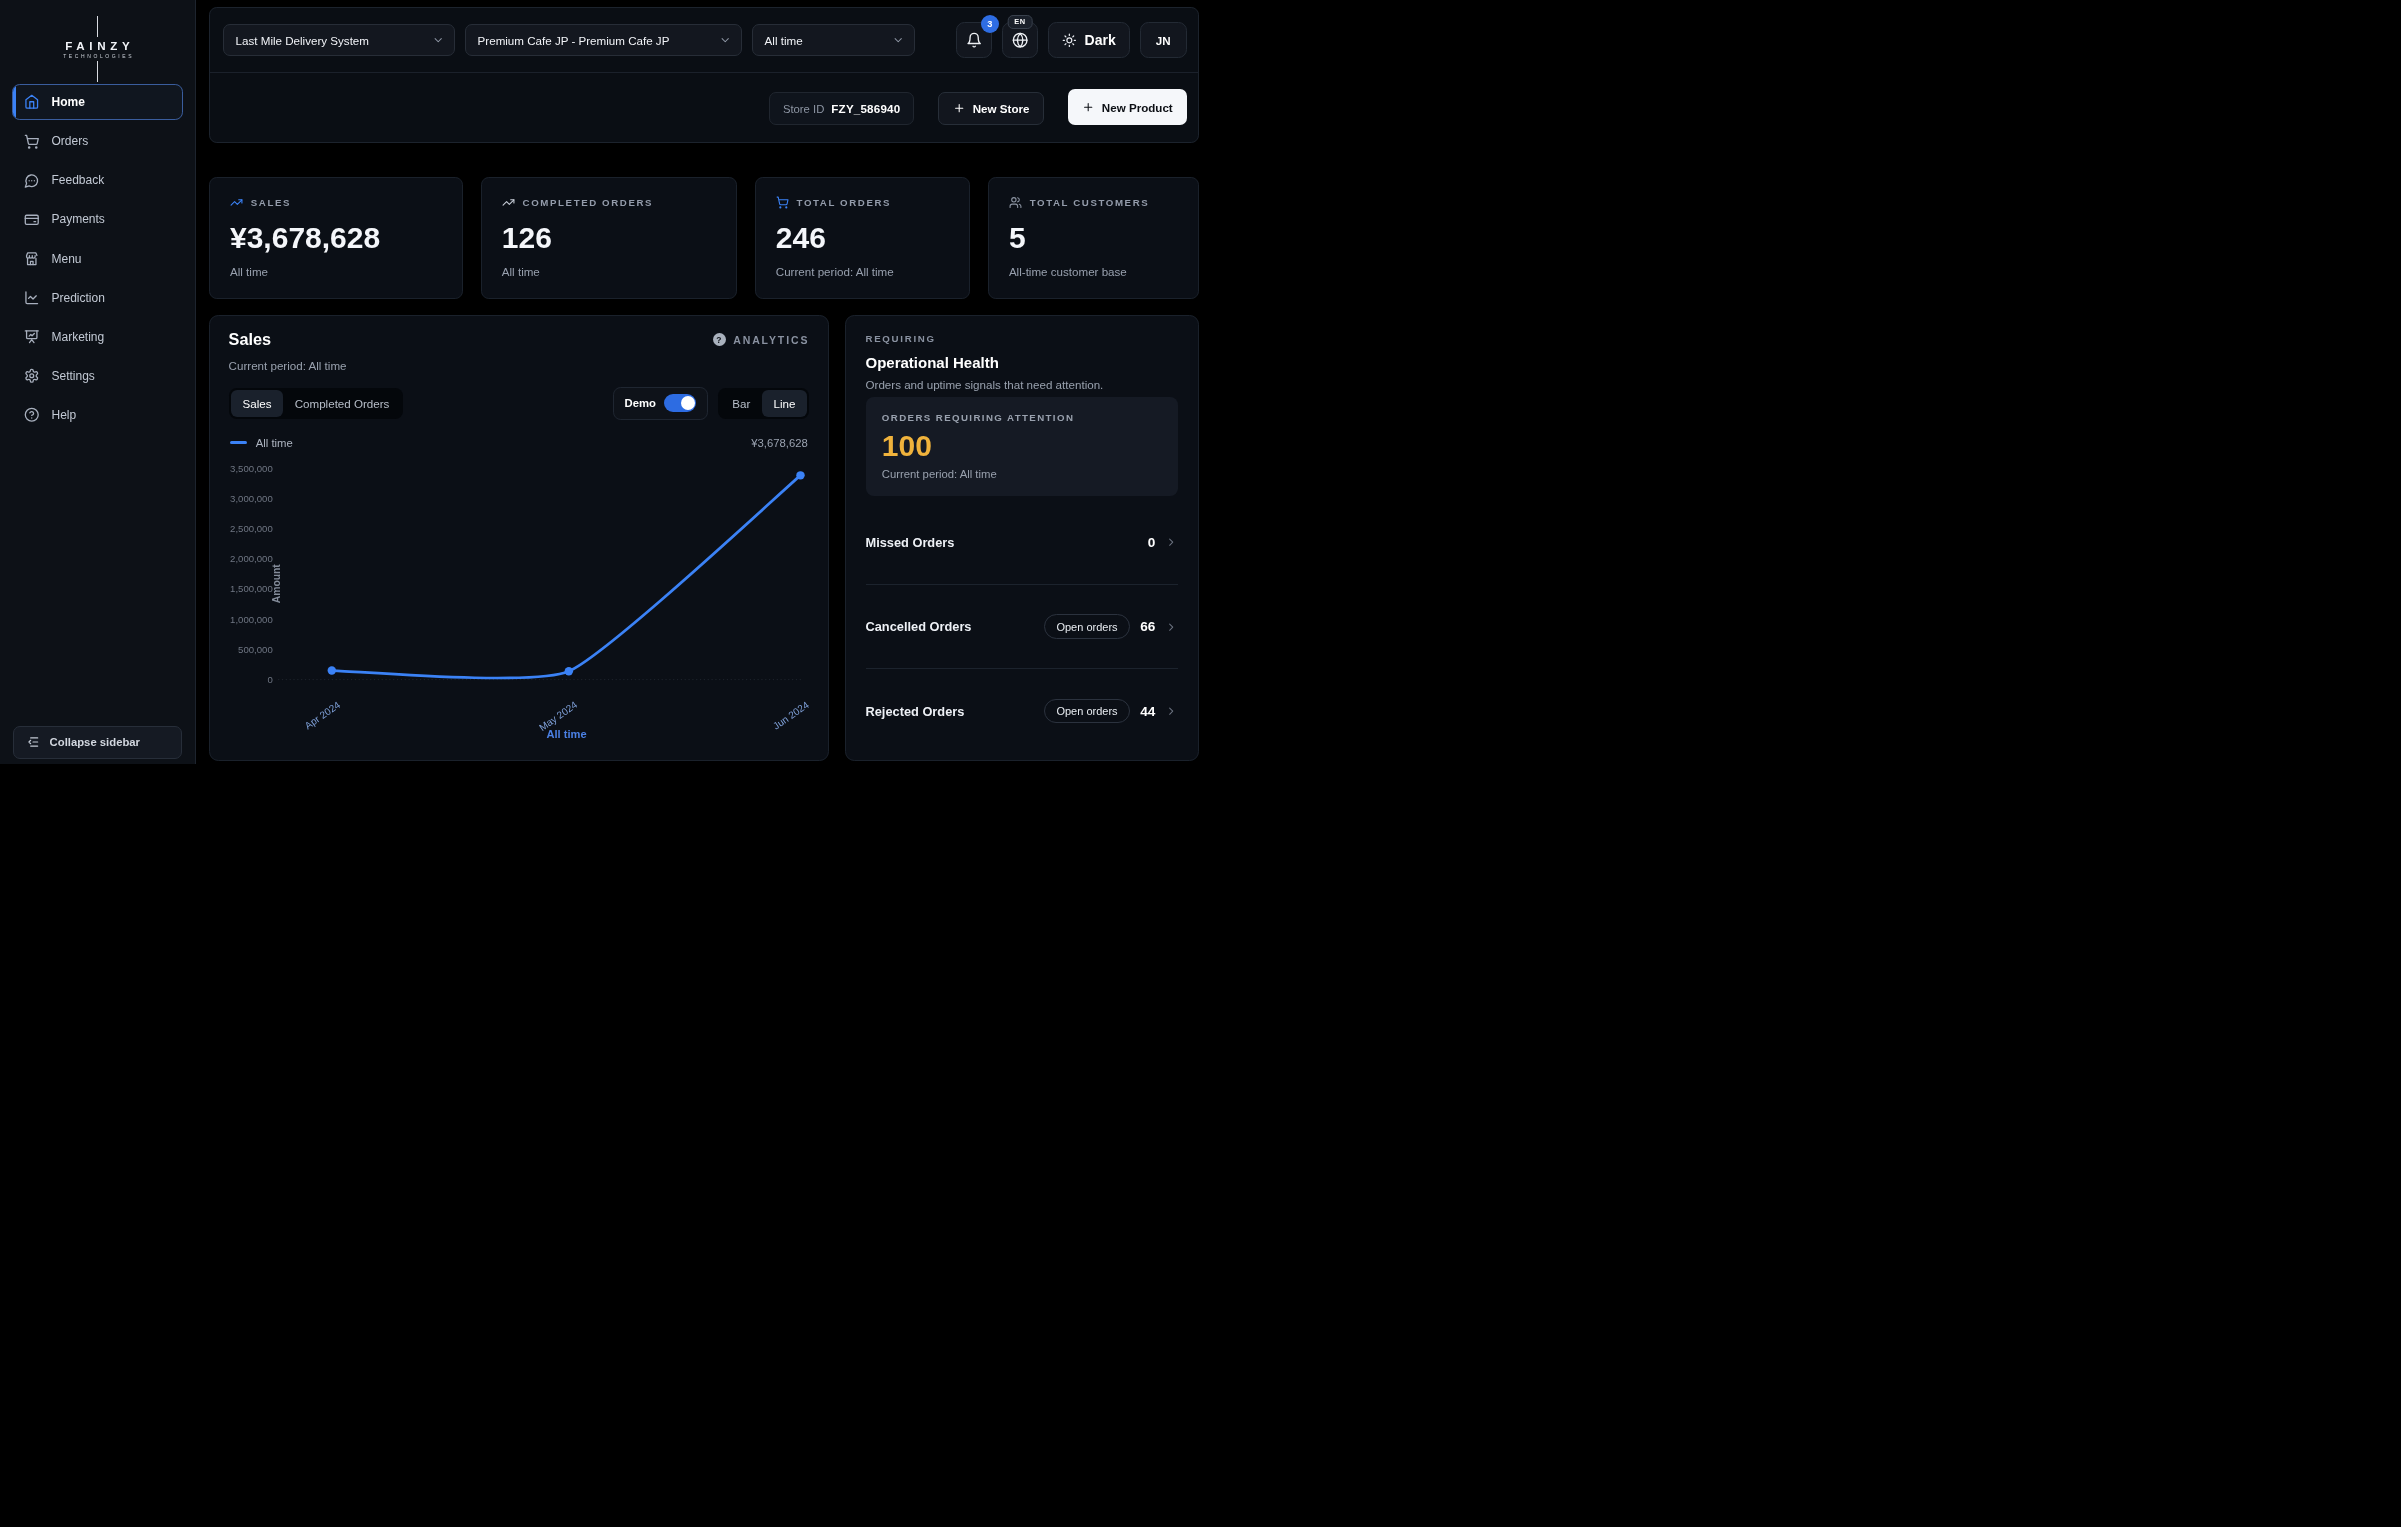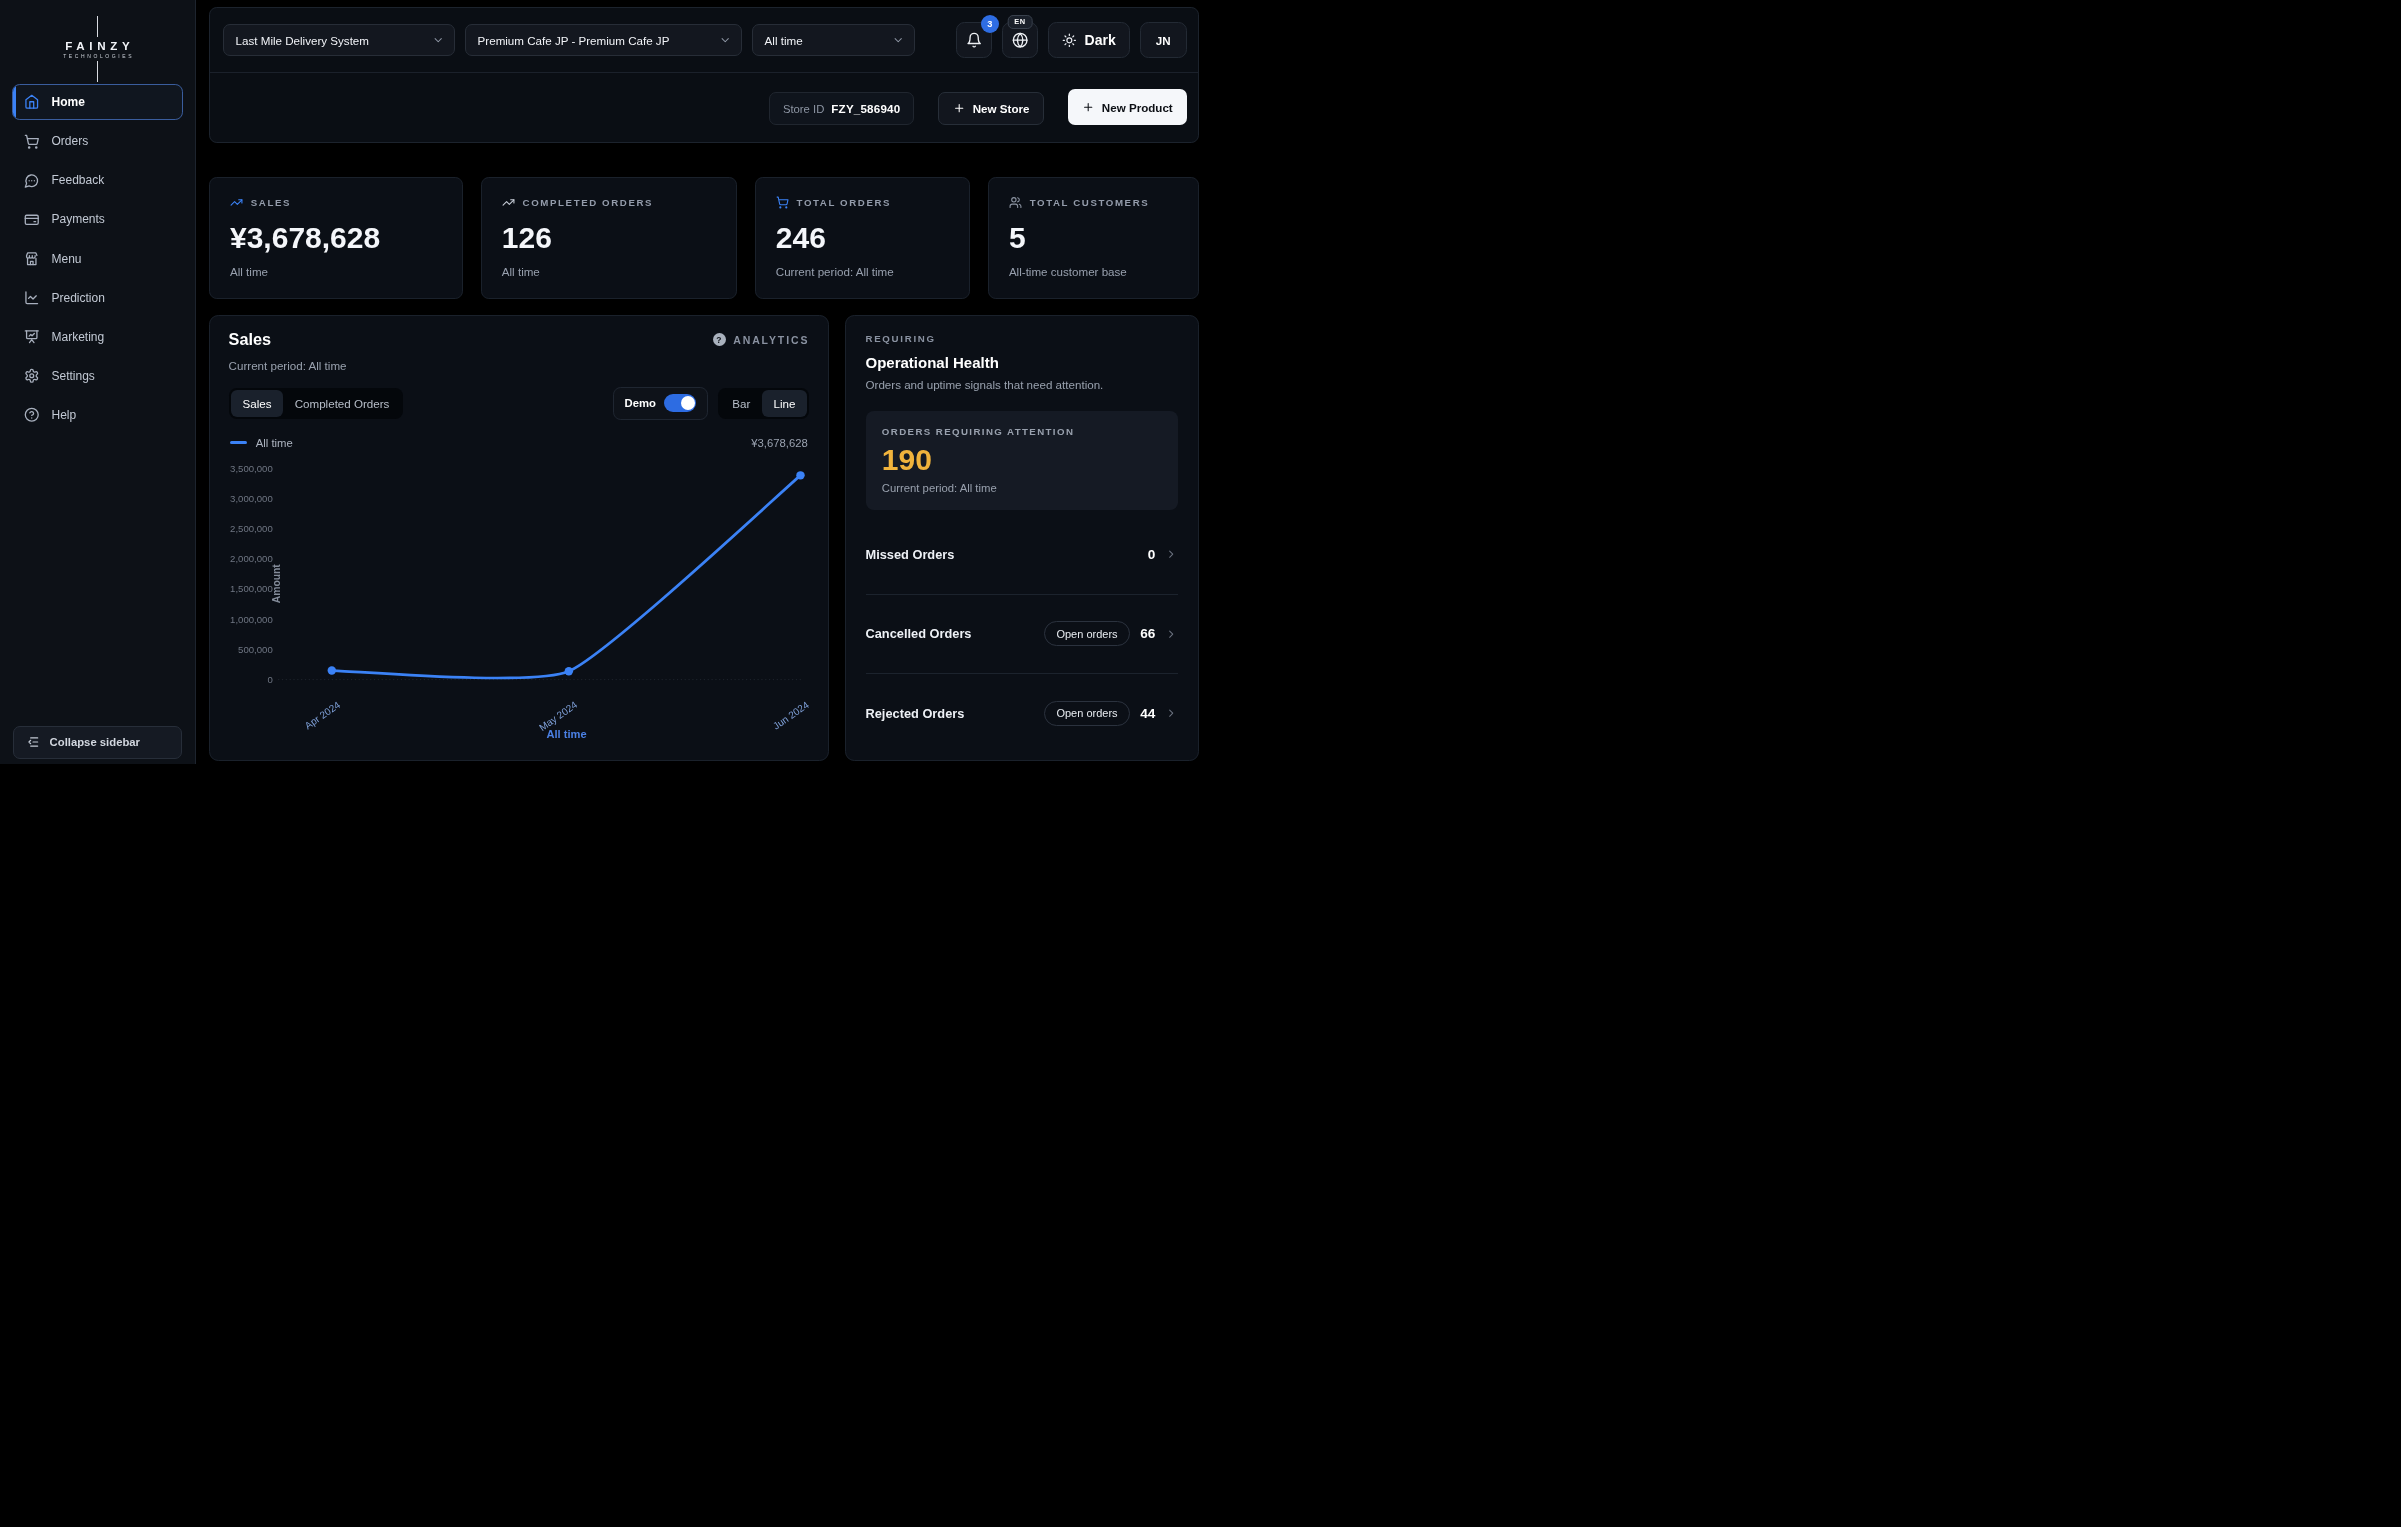--- a/index.html
+++ b/index.html
@@ -86,21 +86,21 @@
   .legend .dash { width:17px; height:2.7px; border-radius:1.6px; background:#3b82f6; }
   .legend-val { color:#9aa2b0; font-size:11.3px; }
   .chart-svg { margin-top:4.7px; display:block; }
   .chart-svg text { font-family:"Liberation Sans", sans-serif; }
 
   
   .ops-card { background:#0b0f16; border:0.8px solid #1a212b; border-radius:9.3px; padding:17px 20px 7.8px; height:446px; display:flex; flex-direction:column; }
   .ops-caption { font-size:9.7px; font-weight:bold; letter-spacing:1.7px; color:#8a92a1; }
   .ops-title { margin-top:9.3px; font-size:15px; font-weight:bold; color:#fff; }
   .ops-desc { margin-top:7.8px; font-size:11.6px; color:#99a1ae; }
-  .attention { margin-top:20px; background:#151a24; border-radius:7.8px; padding:14.7px 16.3px 16.3px; }
+  .attention { margin-top:6px; background:#151a24; border-radius:7.8px; padding:14.7px 16.3px 16.3px; }
   .att-caption { font-size:9.7px; font-weight:bold; letter-spacing:1.4px; color:#99a1ae; }
   .att-value { margin-top:6.2px; font-size:30px; font-weight:bold; color:#f0b33c; }
   .att-sub { margin-top:4.7px; font-size:11.3px; color:#99a1ae; }
   .ops-rows { margin-top:4.7px; flex:1; display:flex; flex-direction:column; }
   .ops-row { flex:1; display:flex; align-items:center; gap:10px; cursor:pointer; }
   .ops-row + .ops-row { border-top:0.8px solid #1c232d; }
   .ops-row .lbl { margin-right:auto; font-size:12.8px; font-weight:600; color:#eef1f6; }
   .pill { border:0.8px solid #2b323e; border-radius:775px; padding:5.4px 11.6px; font-size:11px; color:#e8ecf1; }
   .ops-row .val { font-size:13.6px; font-weight:bold; color:#fff; }
   .chev-r { width:12.4px; height:12.4px; color:#6c7380; }
@@ -423,21 +423,21 @@
           <text x="440" y="369" text-anchor="middle" font-size="14.5" font-weight="bold" fill="#4b80e4">All time</text>
         </svg>
       </div>
 
       <div class="ops-card">
         <div class="ops-caption">REQUIRING</div>
         <div class="ops-title">Operational Health</div>
         <div class="ops-desc">Orders and uptime signals that need attention.</div>
         <div class="attention">
           <div class="att-caption">ORDERS REQUIRING ATTENTION</div>
-          <div class="att-value">190</div>
+          <div class="att-value">100</div>
           <div class="att-sub">Current period: All time</div>
         </div>
         <div class="ops-rows">
           <div class="ops-row">
             <span class="lbl">Missed Orders</span>
             <span class="val">0</span>
             <span class="chev-r">
                 <svg viewBox="0 0 24 24" fill="none" stroke="currentColor" stroke-width="2" stroke-linecap="round" stroke-linejoin="round">
                   <path d="m9 18 6-6-6-6"></path>
                 </svg>

